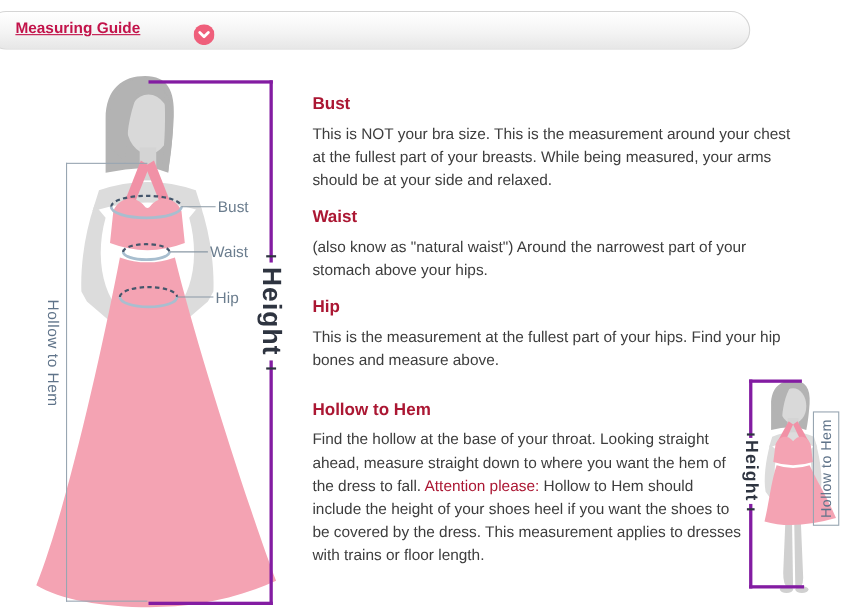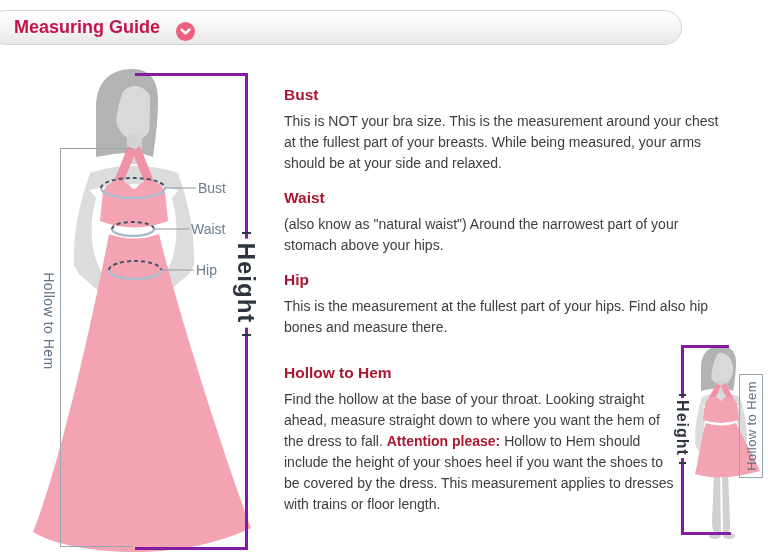--- a/index.html
+++ b/index.html
@@ -3,30 +3,30 @@
 <meta charset="utf-8">
 <style>
   html,body { margin:0; padding:0; background:#fff; font-family:"Liberation Sans", sans-serif; }
   .page { position:relative; width:778px; height:553px; background:#ffffff; overflow:hidden; }
 
   
   .header-bar { position:absolute; left:-12px; top:10px; width:694px; height:35px;
     border:1px solid #d5d5d5; border-radius:18px;
     background:linear-gradient(#ffffff 0%, #f4f4f4 55%, #e7e7e7 100%);
     box-sizing:border-box; cursor:pointer; }
-  .header-title { position:absolute; left:14px; top:17px; font-size:18px; font-weight:bold; color:#c2134a; }
+  .header-title { position:absolute; left:14px; top:17px; font-size:14px; font-weight:bold; color:#c2134a;text-decoration:underline; }
   .chevron-wrap { position:absolute; left:176px; top:22px; width:19px; height:19px; }
 
   
   .sections { position:absolute; left:284px; top:78px; width:442px; }
   .sections h3 { margin:8px 0 7px; font-size:15.5px; font-weight:bold; color:#ab1733; }
   .sections p { margin:0 0 15px; font-size:14px; line-height:21px; color:#3d3d3d; }
   .section-hollow { width:392px; }
   .section-hollow h3 { margin-top:26px; }
-  .attention { font-weight:bold; color:#ab1733; }
+  .attention { font-weight:normal; color:#ab1733; }
 
   
   .diagram-large { position:absolute; left:30px; top:60px; width:240px; height:493px; }
   .diagram-small { position:absolute; left:655px; top:335px; width:123px; height:218px; }
   .fig-svg { position:absolute; left:0; top:0; }
 
   .pline { position:absolute; background:#831ca2; }
   .gline { position:absolute; background:#98a6b2; }
   .tickdash { position:absolute; height:2px; background:#2e3440; }
 
@@ -116,21 +116,21 @@
     <section>
       <h3>Bust</h3>
       <p>This is NOT your bra size. This is the measurement around your chest at the fullest part of your breasts. While being measured, your arms should be at your side and relaxed.</p>
     </section>
     <section>
       <h3>Waist</h3>
       <p>(also know as "natural waist") Around the narrowest part of your stomach above your hips.</p>
     </section>
     <section>
       <h3>Hip</h3>
-      <p>This is the measurement at the fullest part of your hips. Find also hip bones and measure there.</p>
+      <p>This is the measurement at the fullest part of your hips. Find your hip bones and measure above.</p>
     </section>
     <section class="section-hollow">
       <h3>Hollow to Hem</h3>
       <p><span>Find the hollow at the base of your throat. Looking straight ahead, measure straight down to where you want the hem of the dress to fall. </span><strong class="attention">Attention please:</strong><span> Hollow to Hem should include the height of your shoes heel if you want the shoes to be covered by the dress. This measurement applies to dresses with trains or floor length.</span></p>
     </section>
   </main>
 
   <div class="diagram-small">
     <svg class="fig-svg" width="123" height="218" viewBox="0 0 123 218">
 

